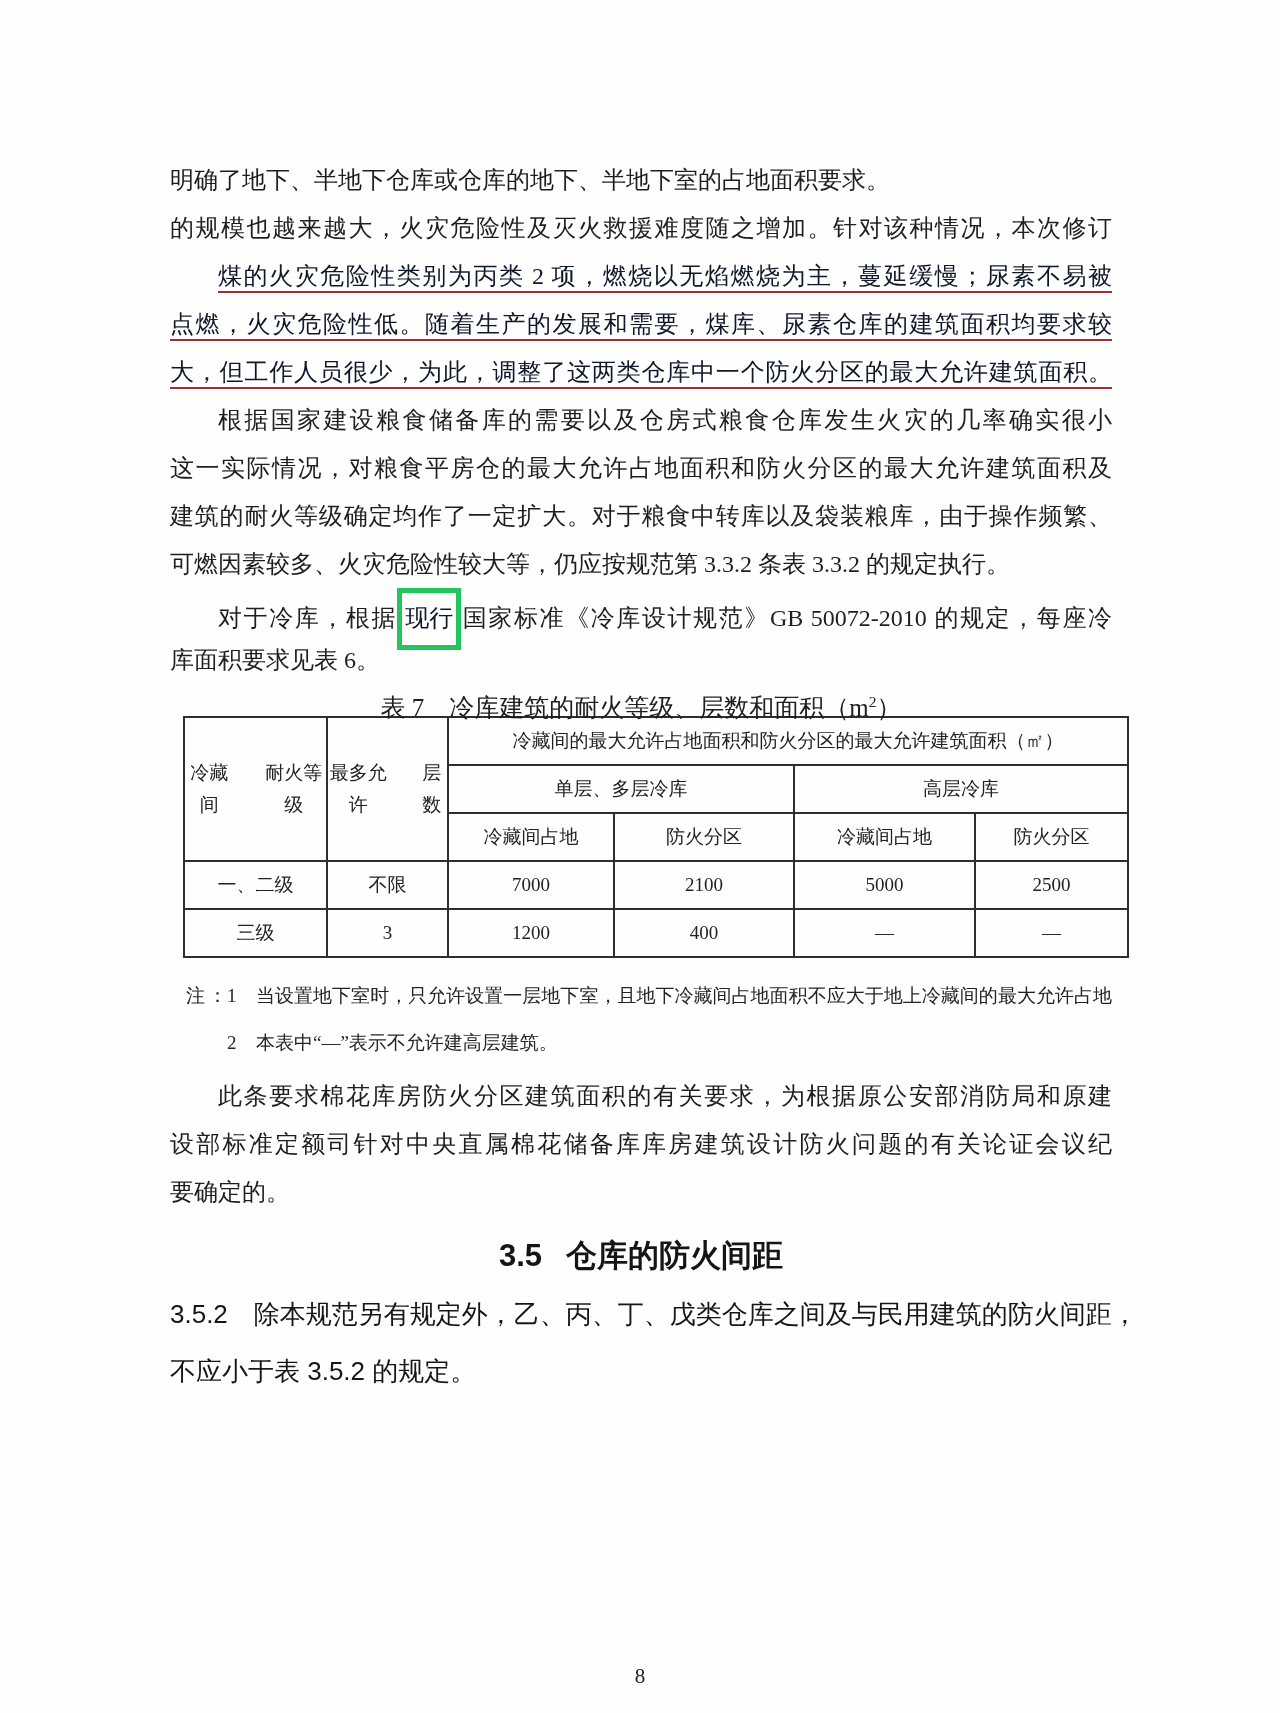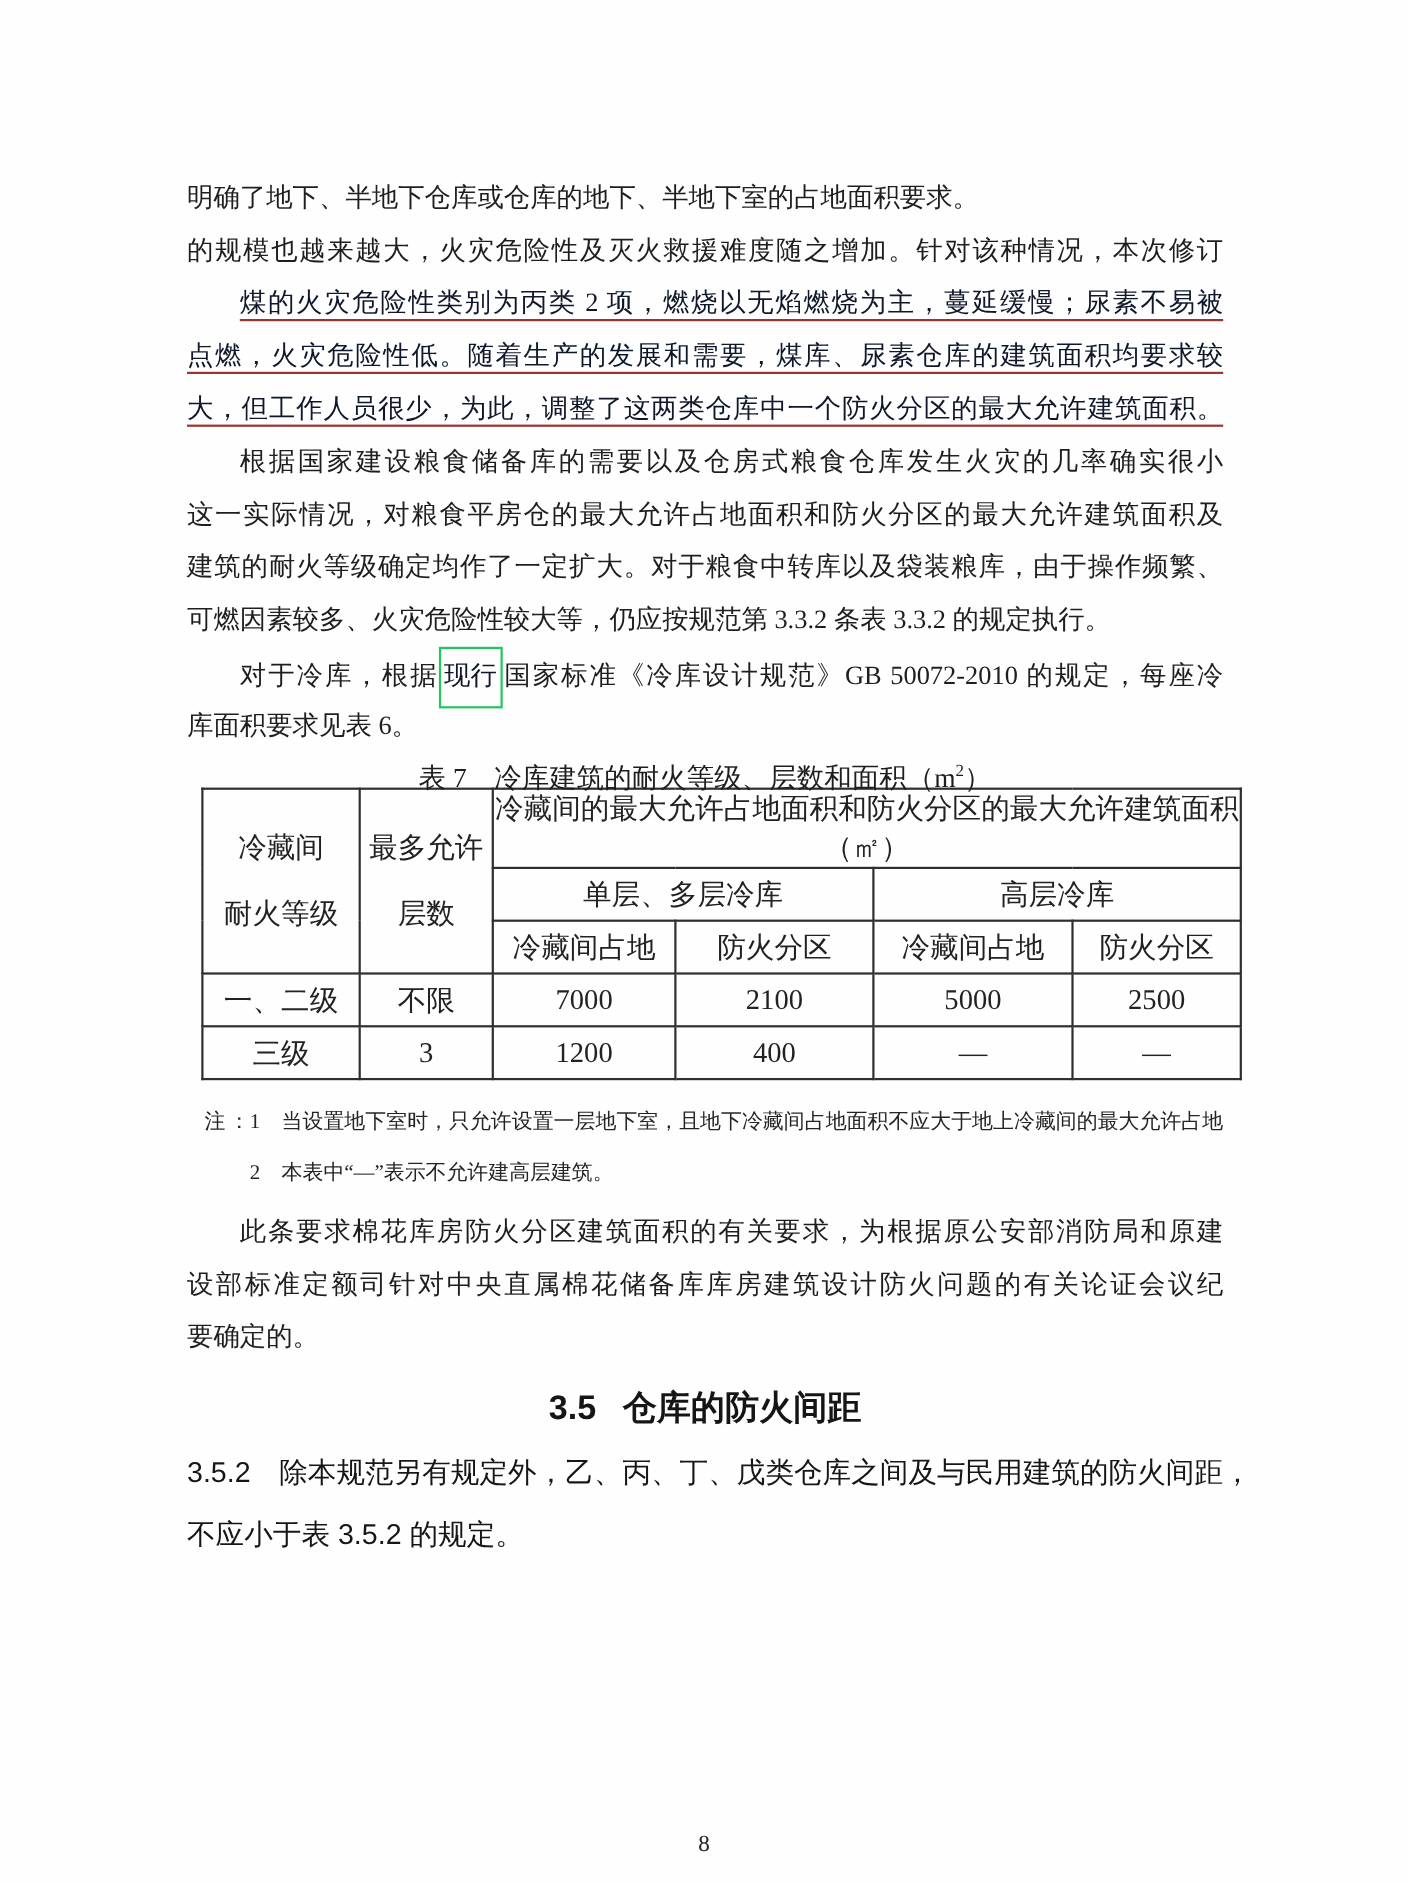--- a/index.html
+++ b/index.html
@@ -18,21 +18,21 @@
     line-height:48px;
     height:48px;
     text-align:left;
   }
   .just{text-align:justify;text-align-last:justify;text-justify:inter-character;}
   .indent{text-indent:2em;}
   .red{color:#0f172a;}
   .u{text-decoration:underline;text-decoration-color:#9a3431;text-decoration-thickness:2px;text-underline-offset:7px;}
   .boxed{
     display:inline-block;
-    border:2px solid #22c55e;
+    border:5px solid #22c55e;
     padding:12px 3px;
     line-height:1.15;
     text-indent:0;
   }
   sup{font-size:0.62em;line-height:0;}
   
   .table-title{
     height:32px;line-height:32px;font-size:25px;
     text-align:center;white-space:nowrap;margin-top:0;
   }
@@ -43,27 +43,27 @@
     table-layout:fixed;
     width:944px;
     margin-left:13px;
     margin-top:0;
   }
   table.t7 td{
     border:2px solid #2e2e2e;
     text-align:center;
     vertical-align:middle;
     padding:0;
-    font-size:26px;
+    font-size:19px;
     color:#222;
   }
   table.t7 tr{height:48px;}
   td.span-hd{font-size:22px;}
   td.datacell{font-size:24px;}
-  .stack{display:flex;flex-direction:column;justify-content:flex-end;gap:28px;}
+  .stack{display:flex;flex-direction:row;justify-content:flex-end;gap:28px;}
   .stack div{line-height:32px;}
   
   .notes{margin-top:14px;margin-left:16px;font-size:19px;color:#242424;}
   .notes .line{font-size:19px;line-height:47px;height:47px;}
   .note-flex{display:flex;}
   .n-label{width:41px;flex:none;}
   .n-num{width:29px;flex:none;}
   .n-text{flex:1;}
   .note-flex.just .n-text{text-align:justify;text-align-last:justify;text-justify:inter-character;}
   .cont{padding-left:69px;}

